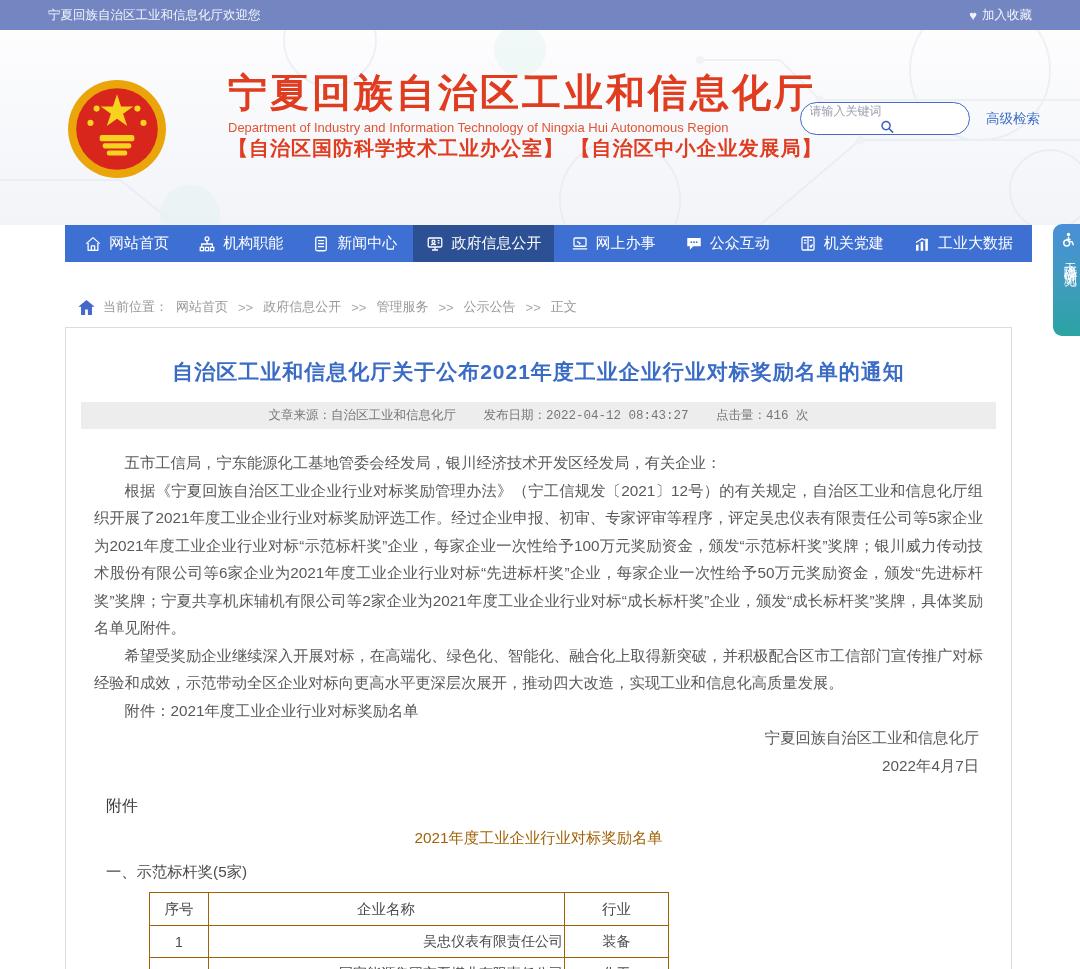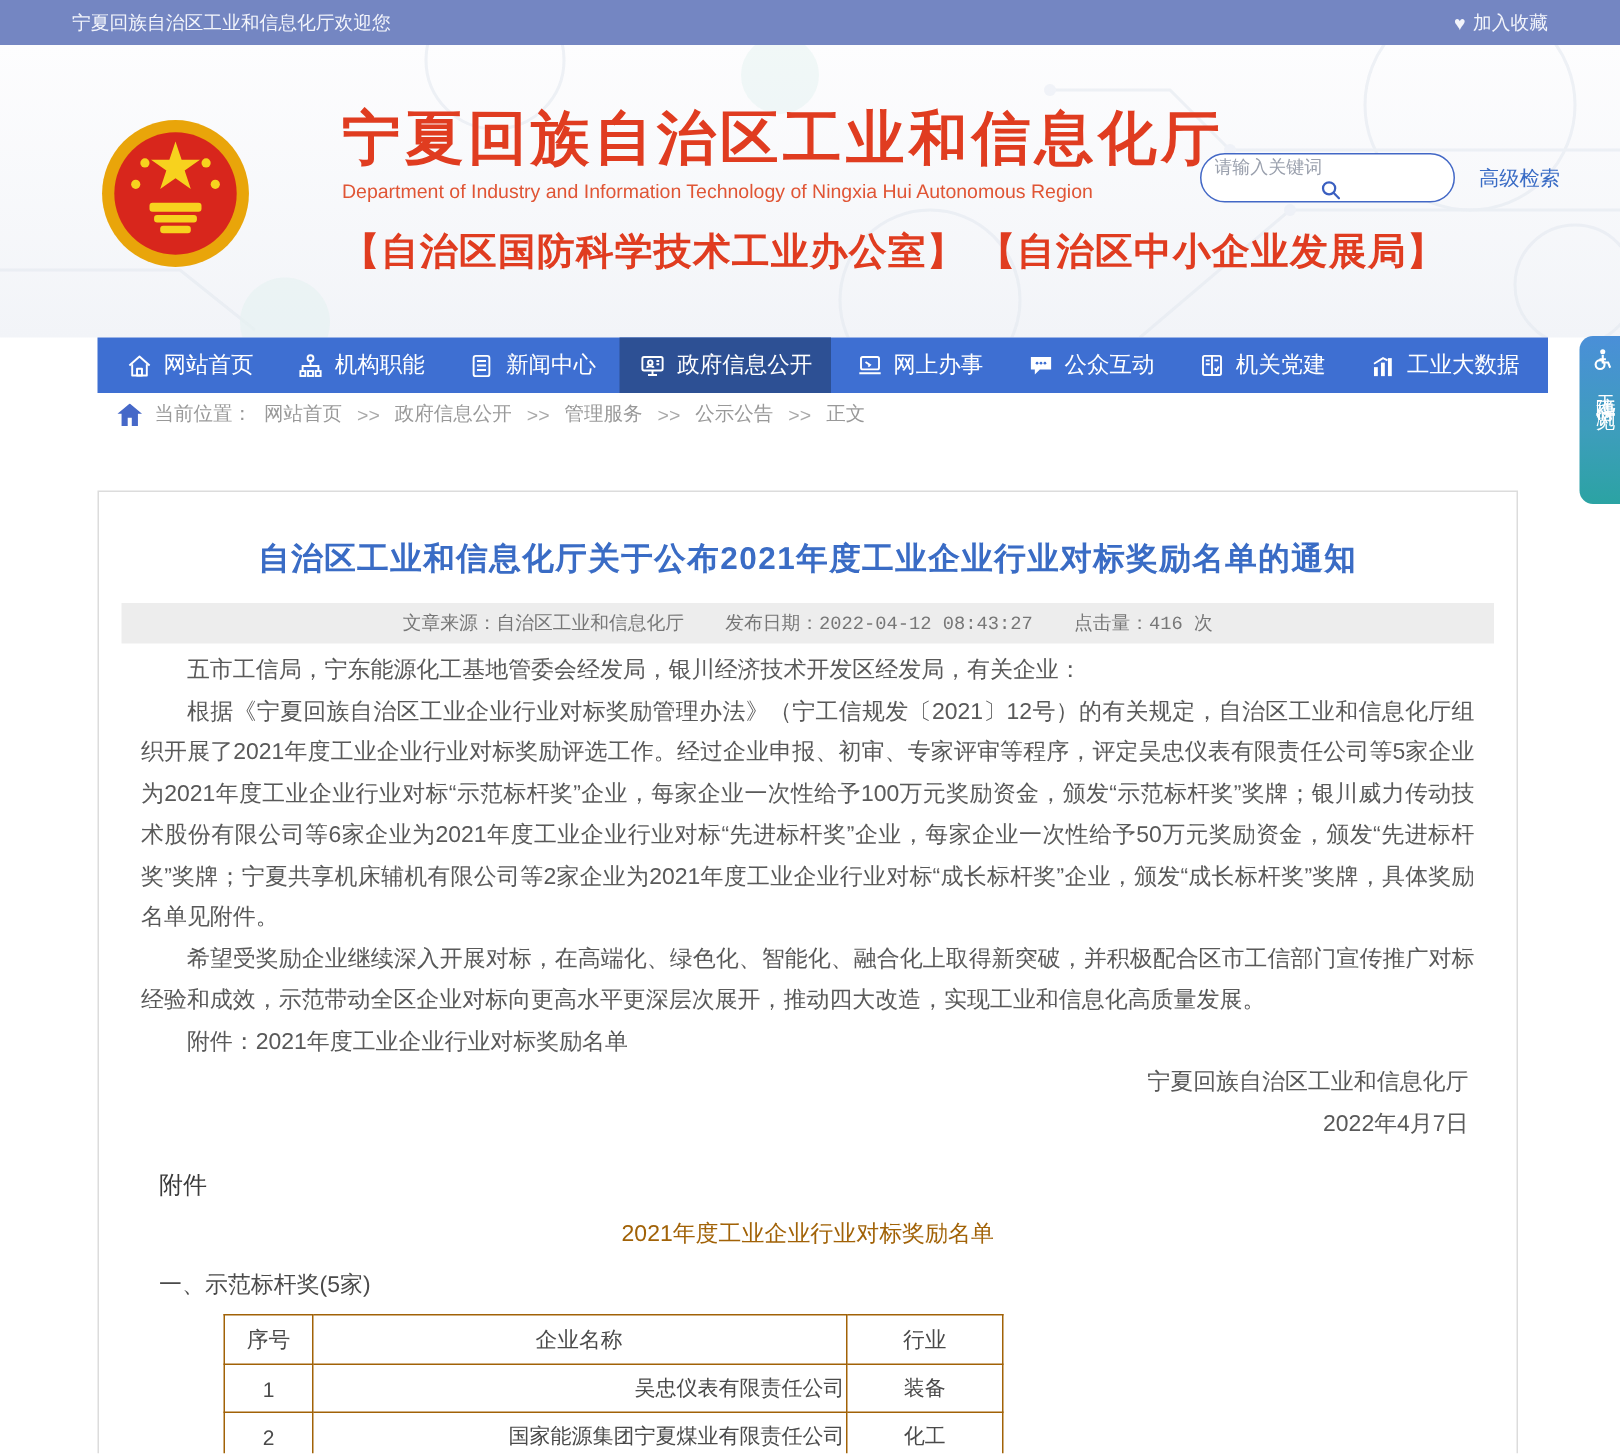--- a/index.html
+++ b/index.html
@@ -13,21 +13,21 @@
   .topbar .heart{font-size:13px;}
 
   
   .headband{position:absolute;top:30px;left:0;width:1080px;height:195px;
             background:linear-gradient(180deg,#fdfdfe 0%,#f2f4f8 100%);overflow:hidden;}
   .pattern{position:absolute;top:0;left:0;opacity:.55;}
   .logo{position:absolute;left:66px;top:48px;width:102px;height:102px;}
   .titleblock{position:absolute;left:228px;top:40px;width:560px;}
   .cn-title{color:#e03c20;font-size:39px;font-weight:bold;letter-spacing:3px;line-height:46px;white-space:nowrap;}
   .en-title{color:#e05535;font-size:13px;margin-top:4px;white-space:nowrap;}
-  .offices{color:#e03c20;font-size:25px;font-weight:bold;margin-top:16px;letter-spacing:1px;white-space:nowrap;}
+  .offices{color:#e03c20;font-size:20px;font-weight:bold;margin-top:0;letter-spacing:1px;white-space:nowrap;}
   .searchwrap{position:absolute;left:800px;top:72px;display:flex;align-items:center;}
   .searchbox{width:170px;height:33px;border:1px solid #4368c6;border-radius:17px;background:#fff;
              display:flex;align-items:center;padding:0 10px 0 14px;box-sizing:border-box;flex-direction:column;}
   .searchbox input{border:none;outline:none;flex:1;font-size:12px;color:#555;background:transparent;min-width:0;}
   .searchbox input::placeholder{color:#9aa0ad;}
   .advlink{margin-left:16px;color:#3a6cc5;font-size:13.5px;cursor:pointer;white-space:nowrap;}
 
   
   .nav{position:absolute;top:225px;left:65px;width:967px;height:37px;background:#3e6fd2;
        display:flex;align-items:stretch;justify-content:space-between;padding:0 6px;box-sizing:border-box;}
@@ -36,33 +36,33 @@
   .nico{display:flex;align-items:center;}
 
   
   .a11y{position:absolute;left:1053px;top:224px;width:42px;height:112px;border-radius:9px;
         background:linear-gradient(180deg,#4a8fd8 0%,#3e9dbd 55%,#2ba3a3 100%);
         color:#fff;display:flex;flex-direction:column;align-items:flex-start;padding:7px 0 0 7px;
         box-sizing:border-box;cursor:pointer;}
   .a11y .vtext{writing-mode:vertical-rl;font-size:13px;letter-spacing:3px;margin-top:4px;margin-left:1px;}
 
   
-  .crumb{position:absolute;top:267px;left:78px;display:flex;align-items:center;gap:8px;
+  .crumb{position:absolute;top:298px;left:78px;display:flex;align-items:center;gap:8px;
          font-size:13px;color:#999;}
   .crumb .seg{color:#999;cursor:pointer;}
   .crumb .sep{color:#aaa;margin:0 2px;}
 
   
   .card{position:absolute;top:327px;left:65px;width:947px;height:700px;background:#fff;
         border:1px solid #dcdcdc;box-sizing:border-box;}
   .art-title{margin-top:30px;text-align:center;color:#3a6cc5;font-size:21px;font-weight:bold;letter-spacing:1px;}
   .meta{margin:16px 15px 0;height:27px;line-height:27px;background:#ededed;text-align:center;
         font-size:12.5px;color:#777;}
   .meta span{margin:16px 12px;font-family:Liberation Mono, monospace;}
-  .bodytext{padding:4px 28px 0;font-size:15.3px;color:#595959;line-height:27.5px;text-align:justify;}
+  .bodytext{padding:20px 28px 0;font-size:15.3px;color:#595959;line-height:27.5px;text-align:justify;}
   .bodytext p{margin:0;text-indent:2em;}
   .sig{ text-align:right;line-height:27.5px;color:#595959;font-size:15.3px;padding-right:4px;}
   .attach-h{margin:17px 0 0 40px;font-size:16px;color:#3a3a3a;}
   .attach-title{margin-top:11px;text-align:center;font-size:15.3px;color:#a16207;}
   .attach-sec{margin:13px 0 0 40px;font-size:15.3px;color:#4a4a4a;}
   table.award{border-collapse:collapse;margin:9px 0 0 83px;font-size:14px;color:#4a4a4a;}
   table.award th,table.award td{border:1px solid #a16207;height:29px;font-weight:normal;}
   table.award th{height:30px;font-size:14.5px;}
   .c-no{width:56px;text-align:center;}
   .c-name{width:356px;text-align:right;padding-left:16px;box-sizing:border-box;}

